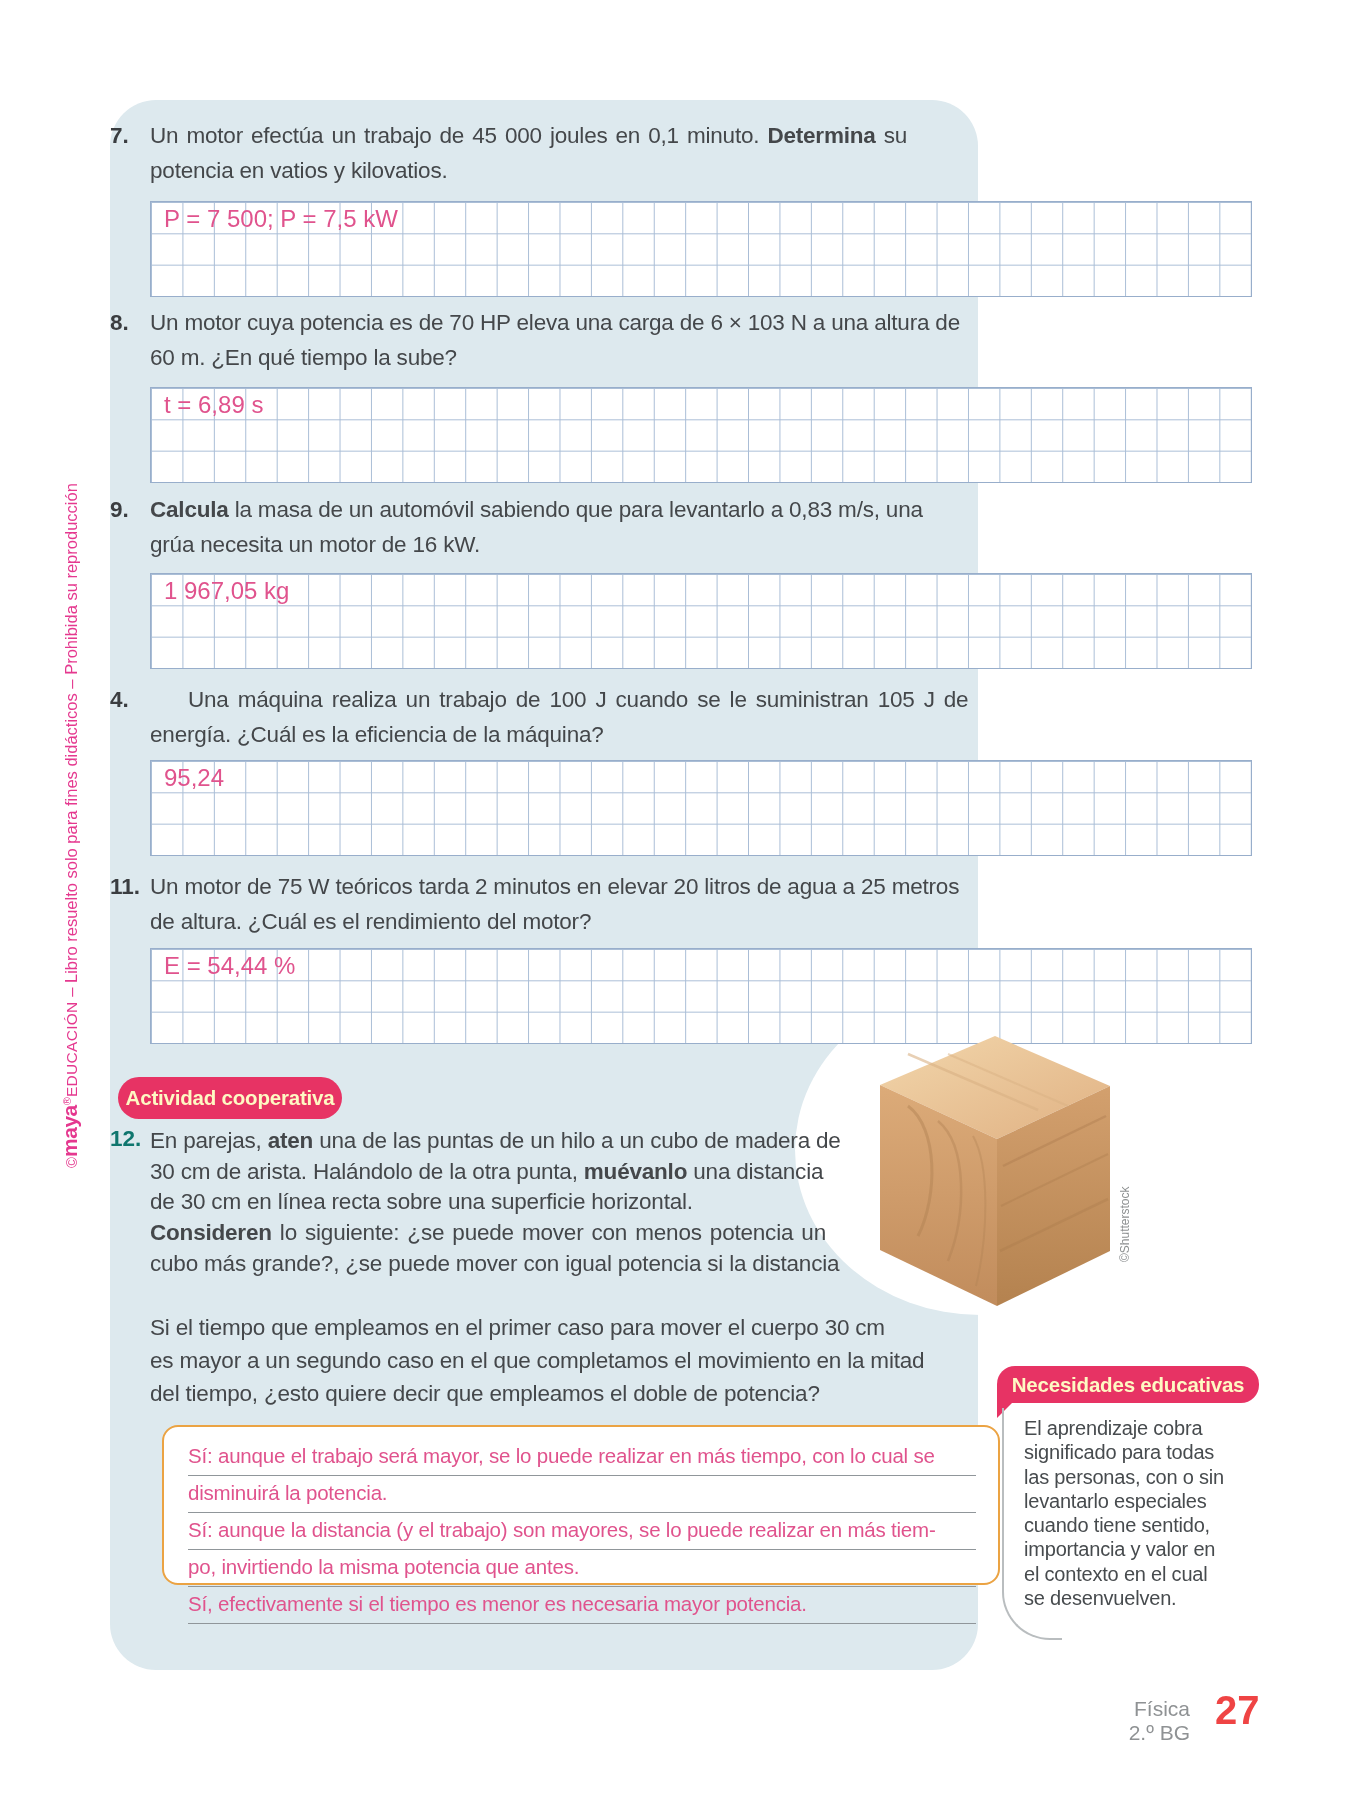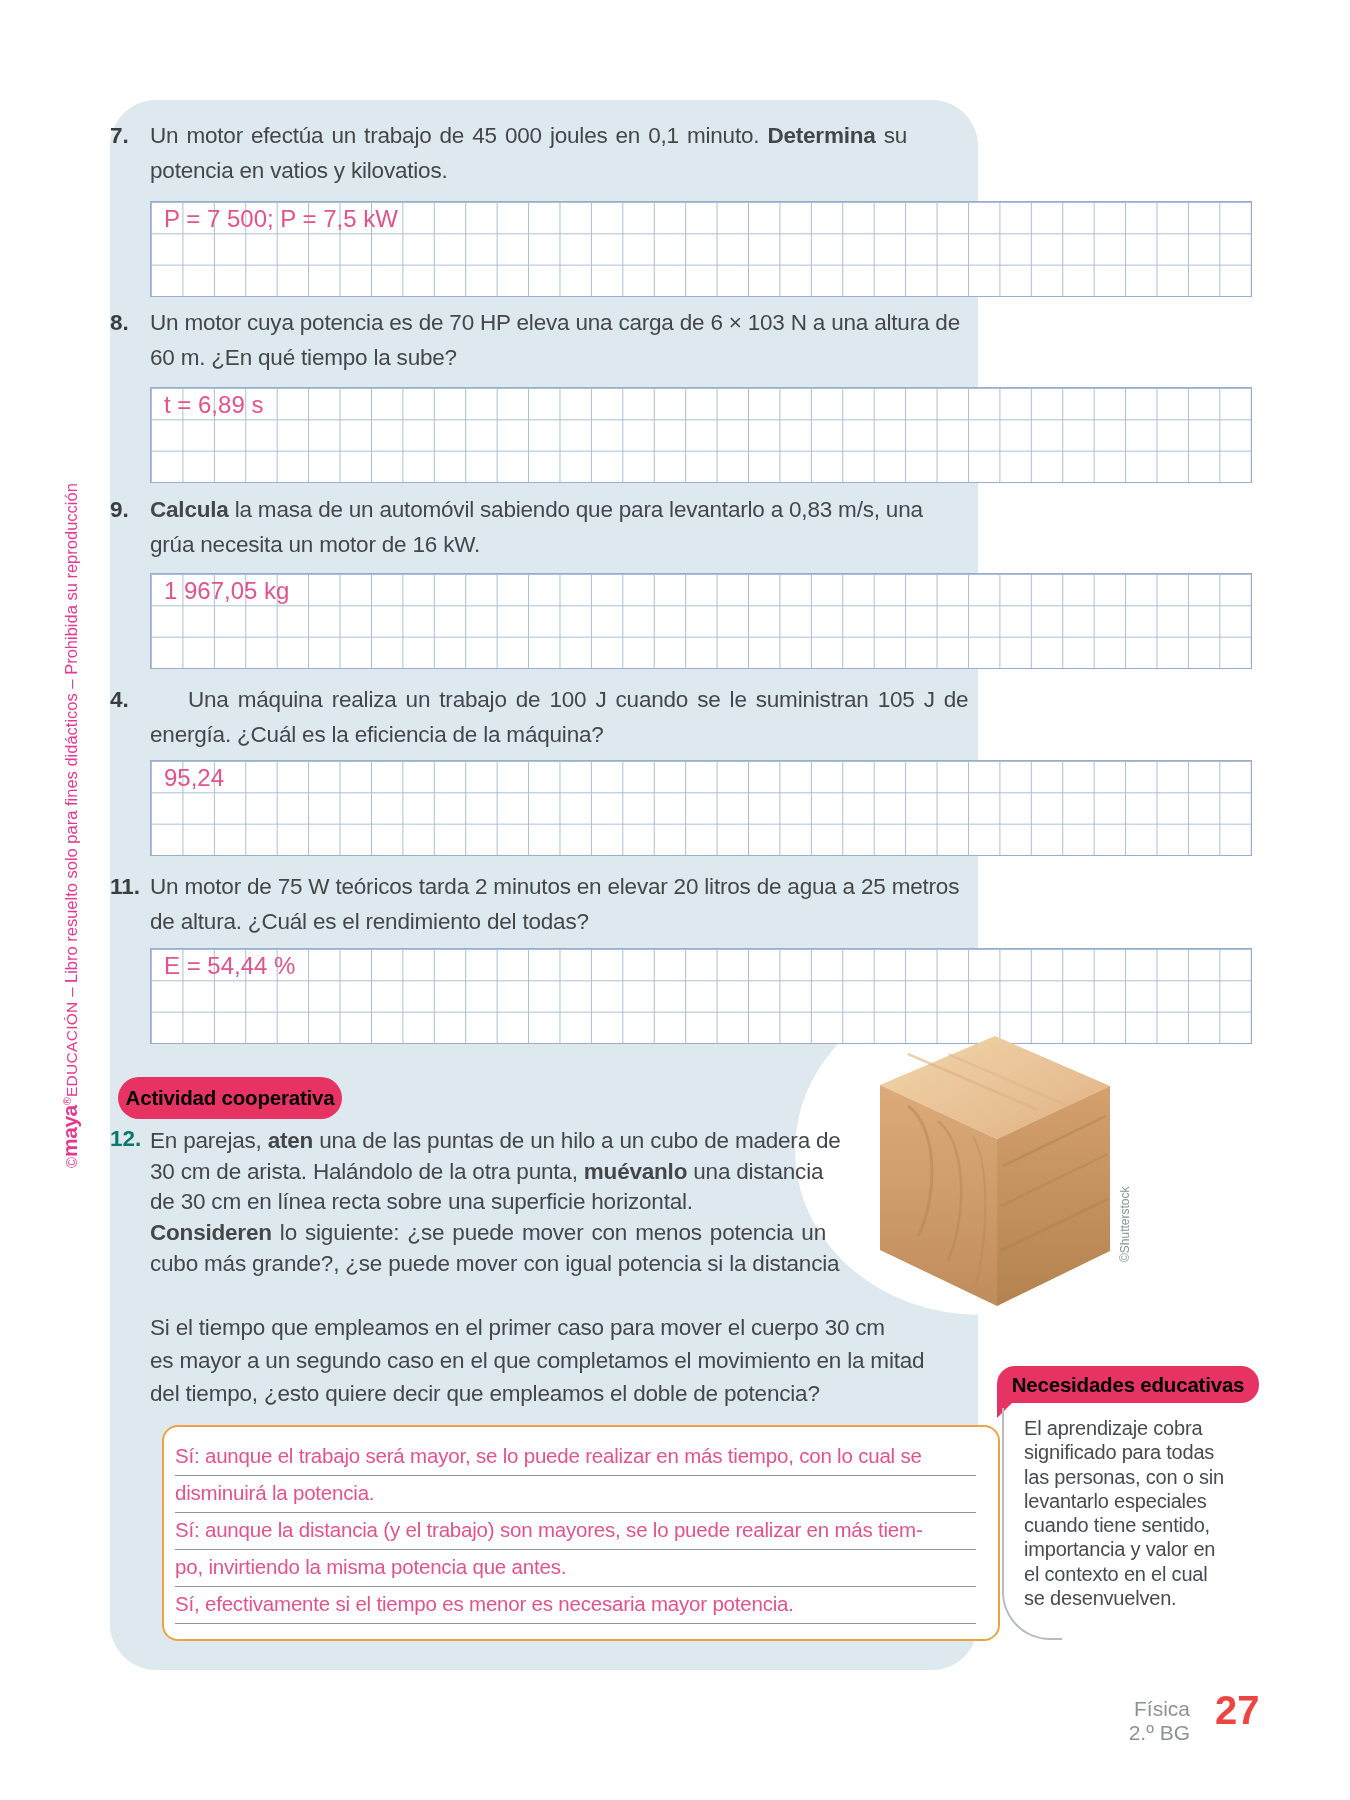--- a/index.html
+++ b/index.html
@@ -21,37 +21,37 @@
   .num{width:40px;font-weight:bold;font-size:22.5px;line-height:35px;color:#3a3d40;flex:none;}
   .lines{font-size:22.5px;letter-spacing:-0.2px;}
   .ex .tline{line-height:35px;}
   .tline .bold{font-weight:bold;}
   .coop-lines{position:absolute;left:150px;font-size:22.5px;letter-spacing:-0.2px;color:#44474a;}
   .coop-lines .tline{line-height:30.5px;}
   .p3 .tline{line-height:33px;}
   .coop-num{position:absolute;left:110px;width:40px;font-weight:bold;font-size:22.5px;
             color:#0f766e;}
   
-  .badge{position:absolute;background:#e73364;color:#000000;font-weight:bold;
+  .badge{position:absolute;background:#e73364;color:#fef9c3;font-weight:bold;
          text-align:center;letter-spacing:-0.2px;}
   .badge-coop{left:118px;top:1077px;width:224px;height:42px;line-height:42px;
               font-size:20.5px;border-radius:21px;}
   .badge-needs{left:997px;top:1366px;width:262px;height:37px;line-height:37px;
                font-size:20.5px;border-radius:18px 18px 18px 0;}
   .needs-tail{position:absolute;left:997px;top:1401px;width:0;height:0;
               border-top:17px solid #e73364;border-right:17px solid transparent;}
   .needs-bracket{position:absolute;left:1002px;top:1408px;width:58px;height:230px;
                  border-left:2px solid #b9bdbf;border-bottom:2px solid #b9bdbf;
                  border-bottom-left-radius:48px;}
   .needs-text{position:absolute;left:1024px;top:1416px;width:250px;font-size:20px;
               line-height:24.3px;color:#474b4e;letter-spacing:-0.2px;}
   
-  .ansbox{position:absolute;left:162px;top:1425px;width:838px;height:216px;
+  .ansbox{position:absolute;left:162px;top:1425px;width:838px;height:160px;
           background:#ffffff;border:2px solid #eba343;border-radius:16px;
-          padding:12px 22px 0 11px;box-sizing:border-box;}
+          padding:12px 22px 0 24px;box-sizing:border-box;}
   .ansrow{height:36px;line-height:33px;border-bottom:1.5px solid #90969a;
           font-size:20.5px;letter-spacing:-0.2px;color:#e0538d;white-space:nowrap;}
   
   .wm{position:absolute;left:58px;top:1168px;width:750px;height:28px;
       transform:rotate(-90deg);transform-origin:0 0;color:#e5388f;white-space:nowrap;}
   .wm-c{font-size:15px;}
   .wm-brand{font-weight:bold;font-size:21px;letter-spacing:-0.5px;}
   .wm-reg{font-size:11px;vertical-align:super;}
   .wm-pub{font-size:15.5px;letter-spacing:0.3px;}
   .wm-note{font-size:16.5px;}
@@ -114,21 +114,21 @@
     <div class="num">4.</div>
     <div class="lines">
         <div class="tline" style="word-spacing: 3px; margin-left: 38px;"><span>Una máquina realiza un trabajo de 100 J cuando se le suministran 105 J de</span></div>
         <div class="tline"><span>energía. ¿Cuál es la eficiencia de la máquina?</span></div>
       </div>
   </div>
   <div class="ex" style="top:869px">
     <div class="num">11.</div>
     <div class="lines">
         <div class="tline"><span>Un motor de 75 W teóricos tarda 2 minutos en elevar 20 litros de agua a 25 metros</span></div>
-        <div class="tline"><span>de altura. ¿Cuál es el rendimiento del todas?</span></div>
+        <div class="tline"><span>de altura. ¿Cuál es el rendimiento del motor?</span></div>
       </div>
   </div>
 
   <div class="badge badge-coop">Actividad cooperativa</div>
   <div class="coop-num" style="top:1126px">12.</div>
   <div class="coop-lines" style="top:1126px">
       <div class="tline"><span>En parejas, </span><span class="bold">aten</span><span> una de las puntas de un hilo a un cubo de madera de</span></div>
       <div class="tline"><span>30 cm de arista. Halándolo de la otra punta, </span><span class="bold">muévanlo</span><span> una distancia</span></div>
       <div class="tline"><span>de 30 cm en línea recta sobre una superficie horizontal.</span></div>
     </div>

